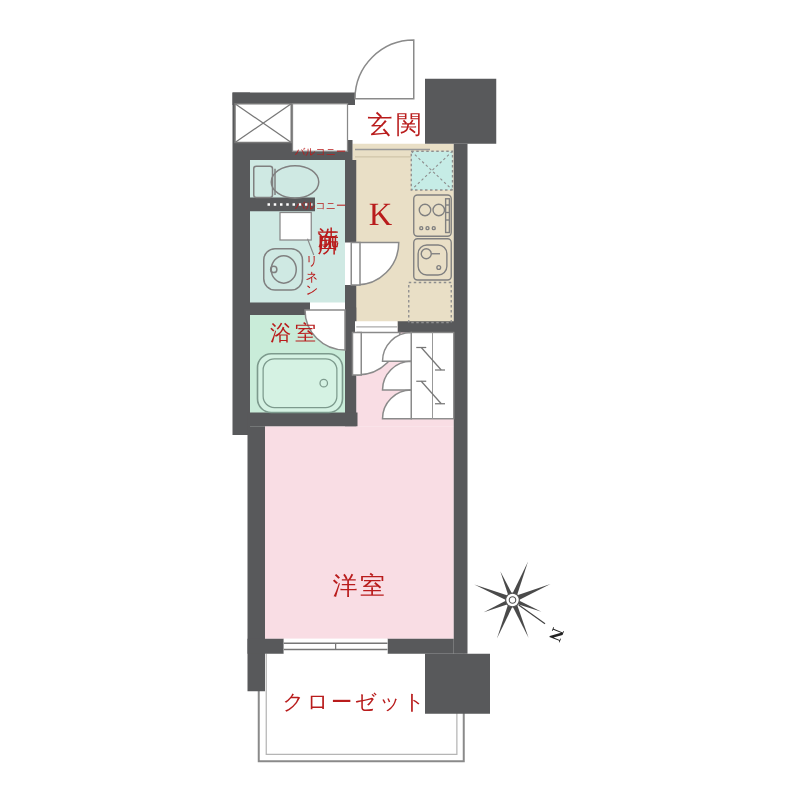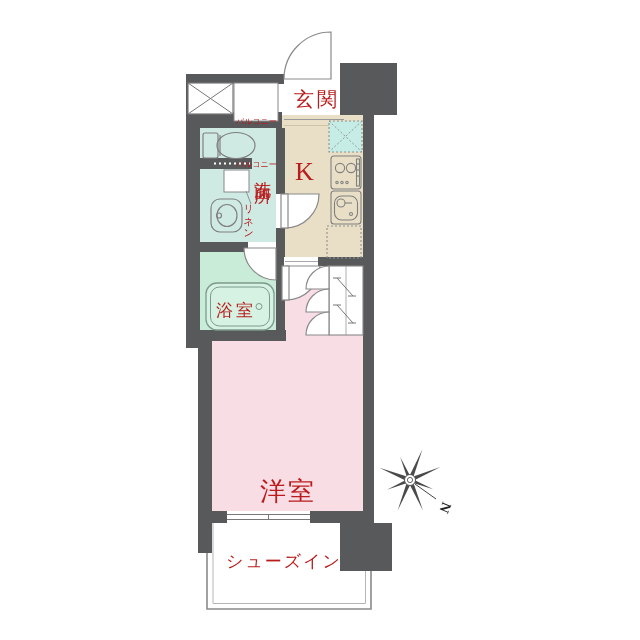--- a/index.html
+++ b/index.html
@@ -6,22 +6,22 @@
   #stage{position:relative;width:640px;height:640px;background:#fff;overflow:hidden;
          font-family:'Liberation Serif','DejaVu Serif',serif;}
   #plan-svg{position:absolute;left:0;top:0;}
   .lbl{position:absolute;color:#b91c1c;white-space:pre;}
   .lbl-sic{left:236px;top:86px;width:44px;font-size:8px;line-height:1.8;letter-spacing:0;}
   .lbl-sic span{display:block;}
   .lbl-genkan{left:294px;top:86px;font-size:20px;letter-spacing:3px;}
   .lbl-k{left:295px;top:157px;font-size:26px;}
   .lbl-senmenjo{left:251px;top:168px;font-size:17px;letter-spacing:3px;writing-mode:vertical-rl;}
   .lbl-linen{left:241px;top:197px;font-size:10px;letter-spacing:1px;writing-mode:vertical-rl;}
-  .lbl-yokushitsu{left:216px;top:255px;font-size:17px;letter-spacing:3px;margin-top:44px;}
-  .lbl-room{left:238px;top:394px;width:100px;font-size:26px;line-height:1.5;letter-spacing:2px;text-align:center;}
+  .lbl-yokushitsu{left:216px;top:255px;font-size:17px;letter-spacing:3px;}
+  .lbl-room{left:238px;top:394px;width:100px;font-size:20px;line-height:1.5;letter-spacing:2px;text-align:center;}
   .lbl-room span{display:block;}
   .lbl-balcony{left:226px;top:550px;font-size:17px;letter-spacing:2px;}
 </style>
 </head>
 <body>
 
 <div id="stage">
   <svg id="plan-svg" width="640" height="640" viewBox="0 0 640 640">
 
     <g>
@@ -180,14 +180,14 @@
     <span>バルコニー</span>
   </div>
   <div class="lbl lbl-genkan">玄関</div>
   <div class="lbl lbl-k">K</div>
   <div class="lbl lbl-senmenjo">洗面所</div>
   <div class="lbl lbl-linen">リネン</div>
   <div class="lbl lbl-yokushitsu">浴室</div>
   <div class="lbl lbl-room">
     <span>洋室</span>
   </div>
-  <div class="lbl lbl-balcony">シューズイン</div>
+  <div class="lbl lbl-balcony">クローゼット</div>
 </div>
 
 </body></html>

